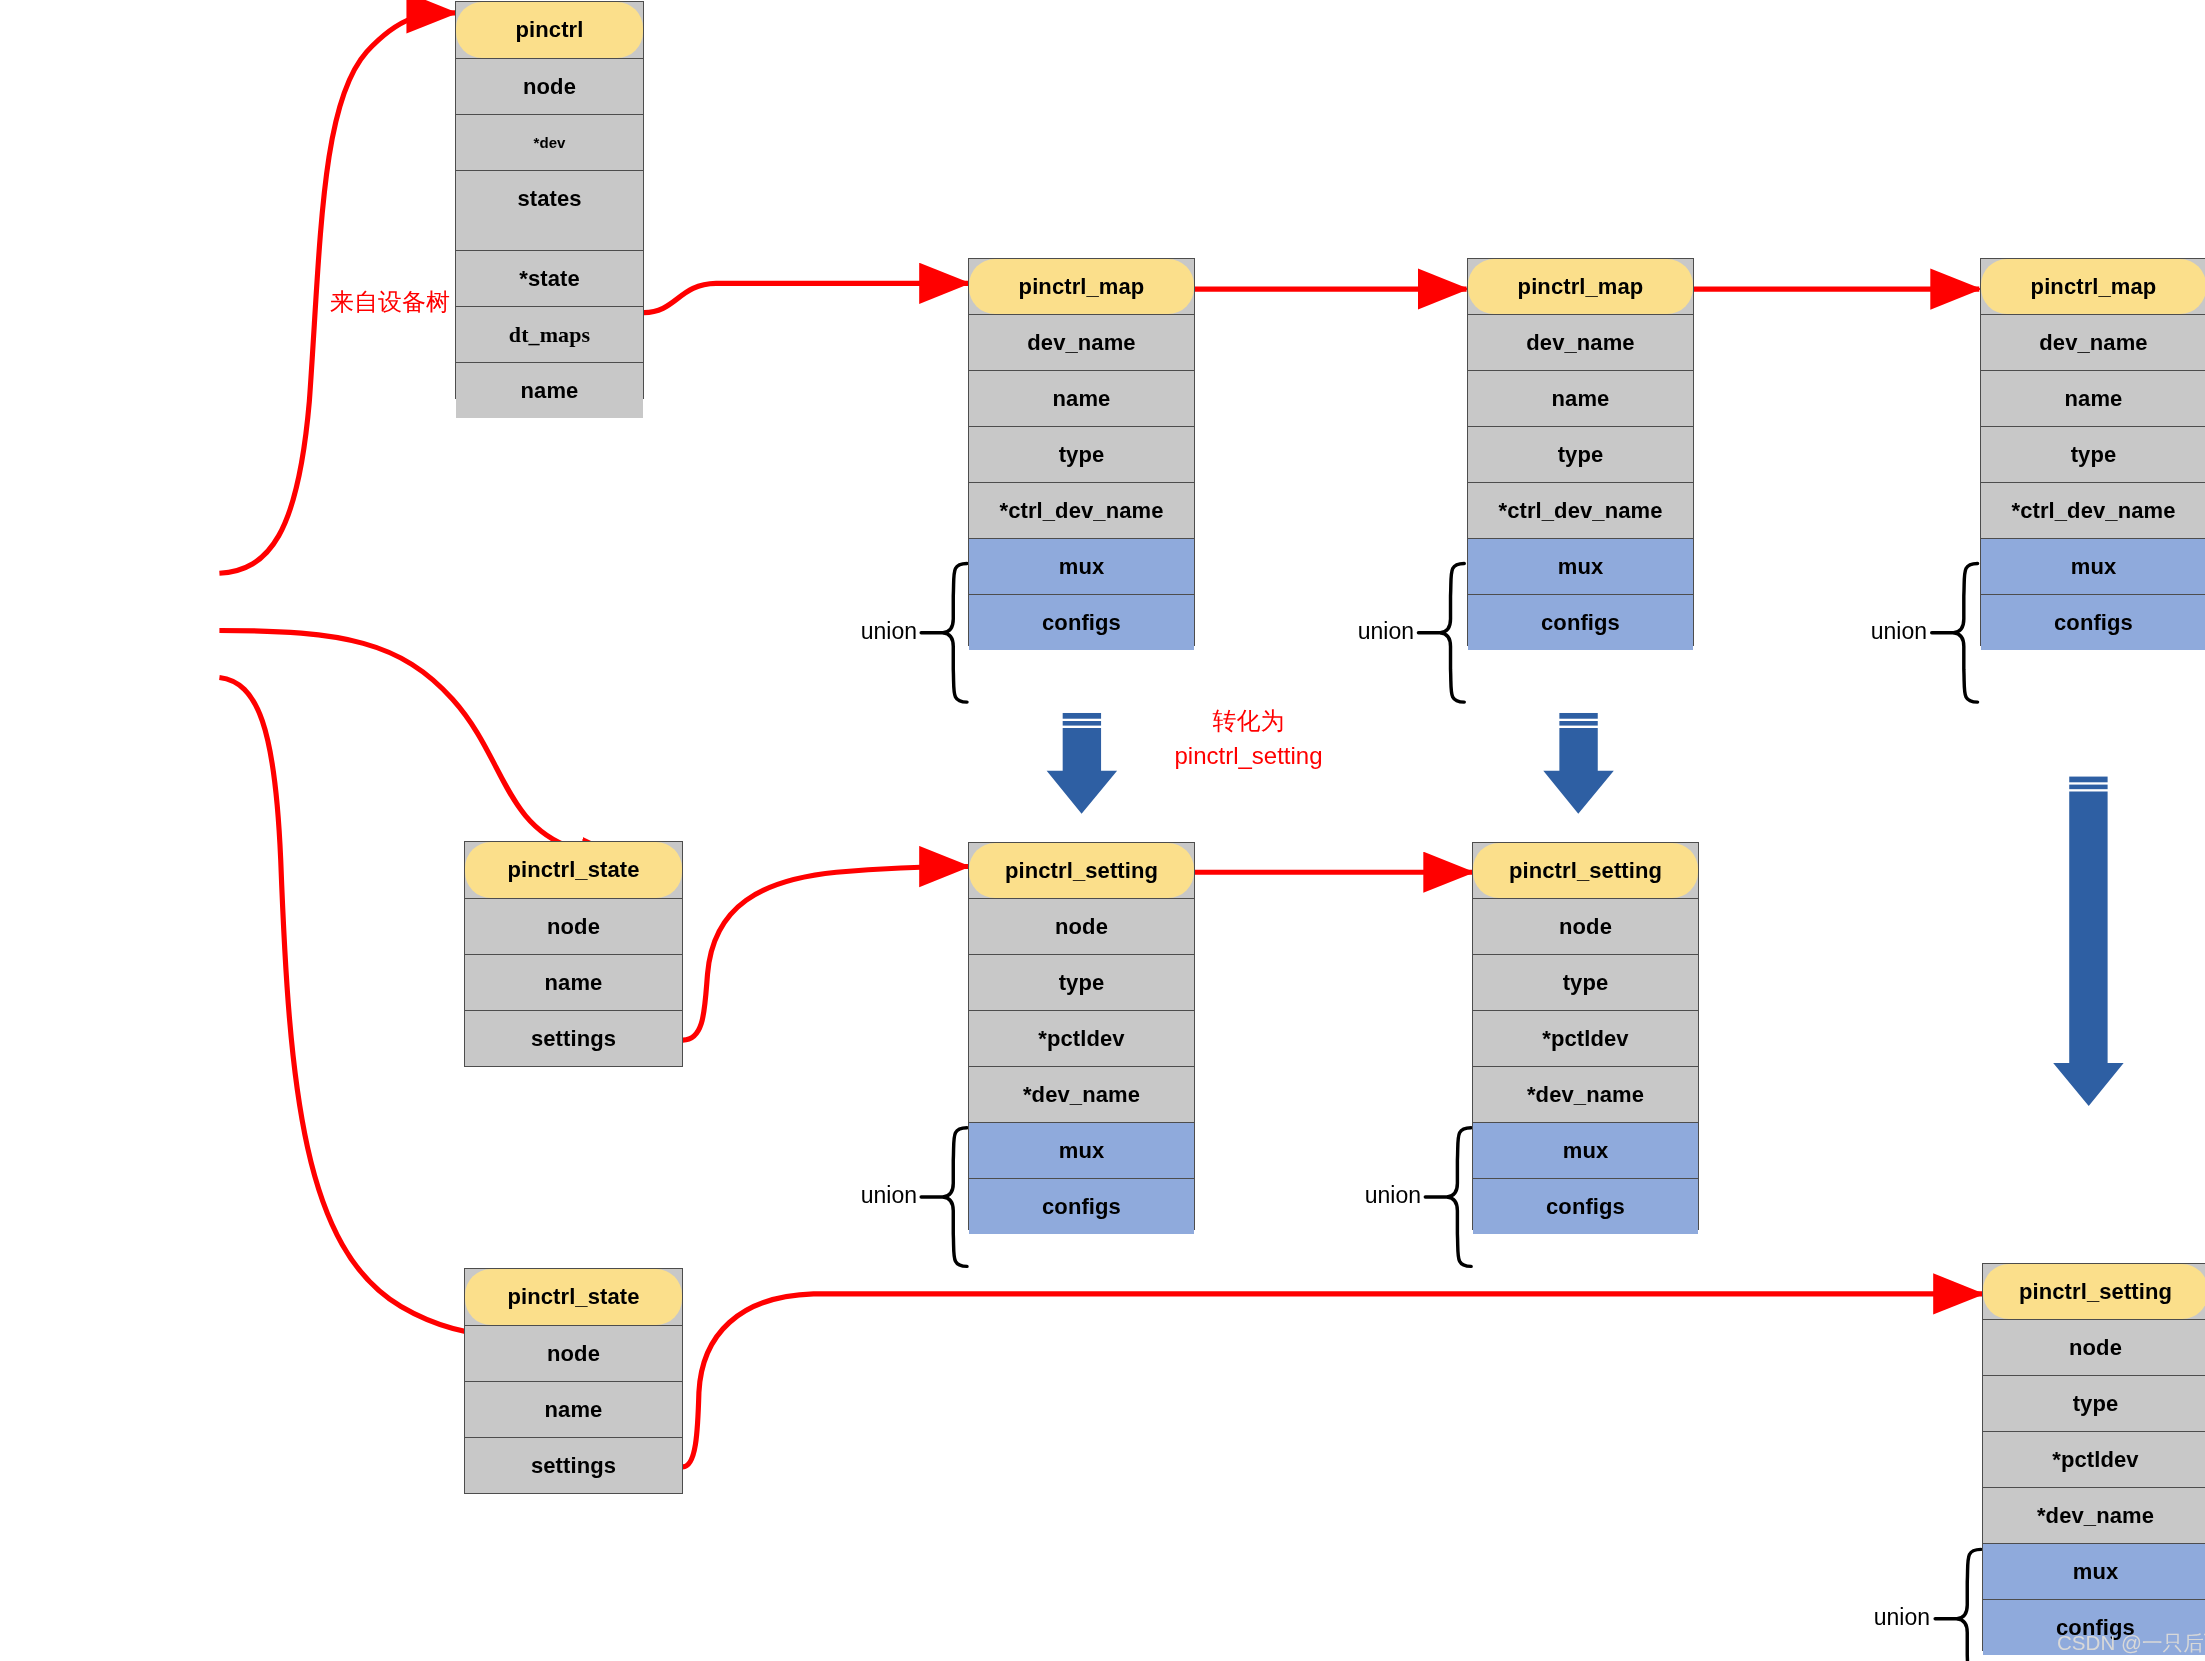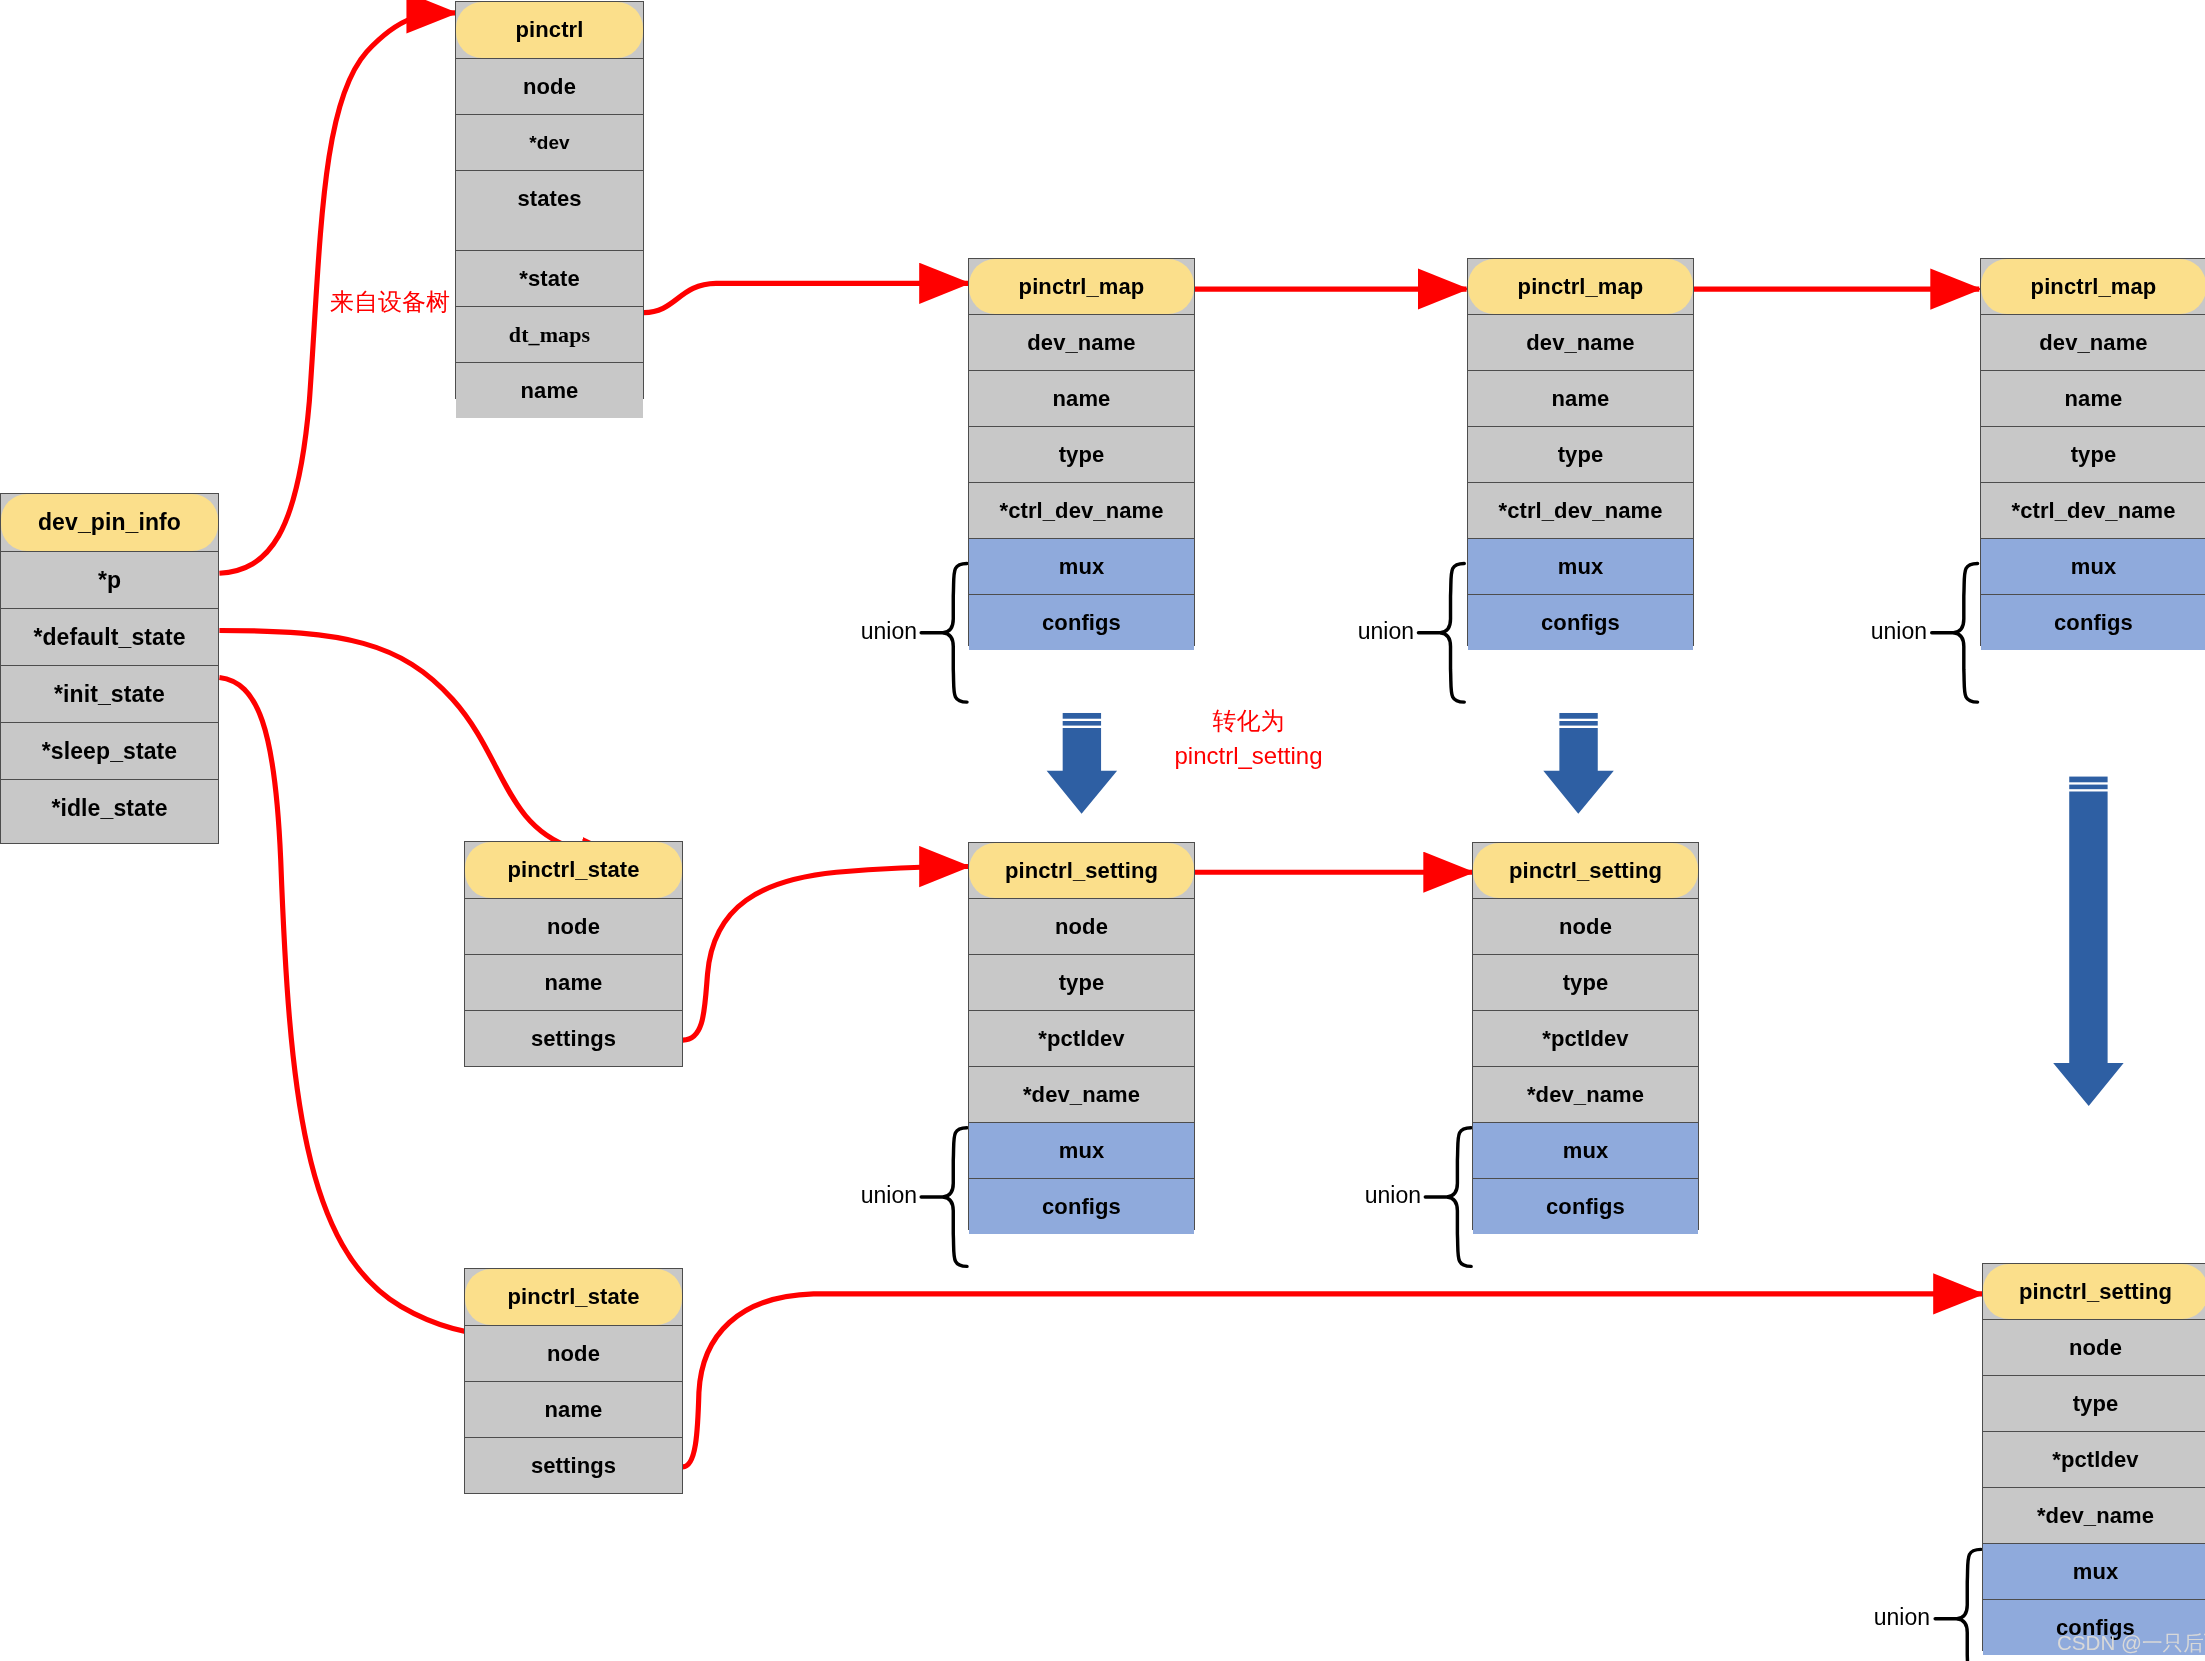--- a/index.html
+++ b/index.html
@@ -95,33 +95,25 @@
         <path d="M2526,2089 L2488,2089"></path>
       </g>
 
       <g>
         <path d="M3458,2704 C3430,2704 3436,2721 3434,2761 L3434,2801 C3434,2819 3426,2824 3416,2825 C3426,2826 3434,2831 3434,2849 L3434,2889 C3436,2929 3430,2946 3458,2946"></path>
         <path d="M3416,2825 L3378,2825"></path>
       </g>
     </g>
   </svg>
 
-  <div class="struct" style="left:0px;top:493px;width:219px;height:351px;">
-    <div class="row hdr" style="height:57px;font-size:23px;">dev_pin_info</div>
-    <div class="row gray" style="height:57px;font-size:23px;">*p</div>
-    <div class="row gray" style="height:57px;font-size:23px;">*default_state</div>
-    <div class="row gray" style="height:57px;font-size:23px;">*init_state</div>
-    <div class="row gray" style="height:57px;font-size:23px;">*sleep_state</div>
-    <div class="row gray" style="height:57px;font-size:23px;">*idle_state</div>
-  </div>
 
   <div class="struct" style="left:455px;top:1.1px;width:189px;height:398px;">
     <div class="row hdr" style="height:56px;font-size:22px;">pinctrl</div>
     <div class="row gray" style="height:56px;font-size:22px;">node</div>
-    <div class="row gray" style="height:56px;font-size:19px;">*dev</div>
+    <div class="row gray" style="height:56px;font-size:15px;">*dev</div>
     <div class="row gray" style="height:56px;font-size:22px;">states</div>
     <div class="row gray" style="height:56px;font-size:22px;margin-top:24px;">*state</div>
     <div class="row gray" style="height:56px;font-size:22px;font-family:Liberation Serif, serif;">dt_maps</div>
     <div class="row gray" style="height:56px;font-size:22px;">name</div>
   </div>
 
   <div class="struct" style="left:968px;top:258px;width:227px;height:388px;">
     <div class="row hdr" style="height:55px;font-size:22px;">pinctrl_map</div>
     <div class="row gray" style="height:56px;font-size:22px;">dev_name</div>
     <div class="row gray" style="height:56px;font-size:22px;">name</div>

